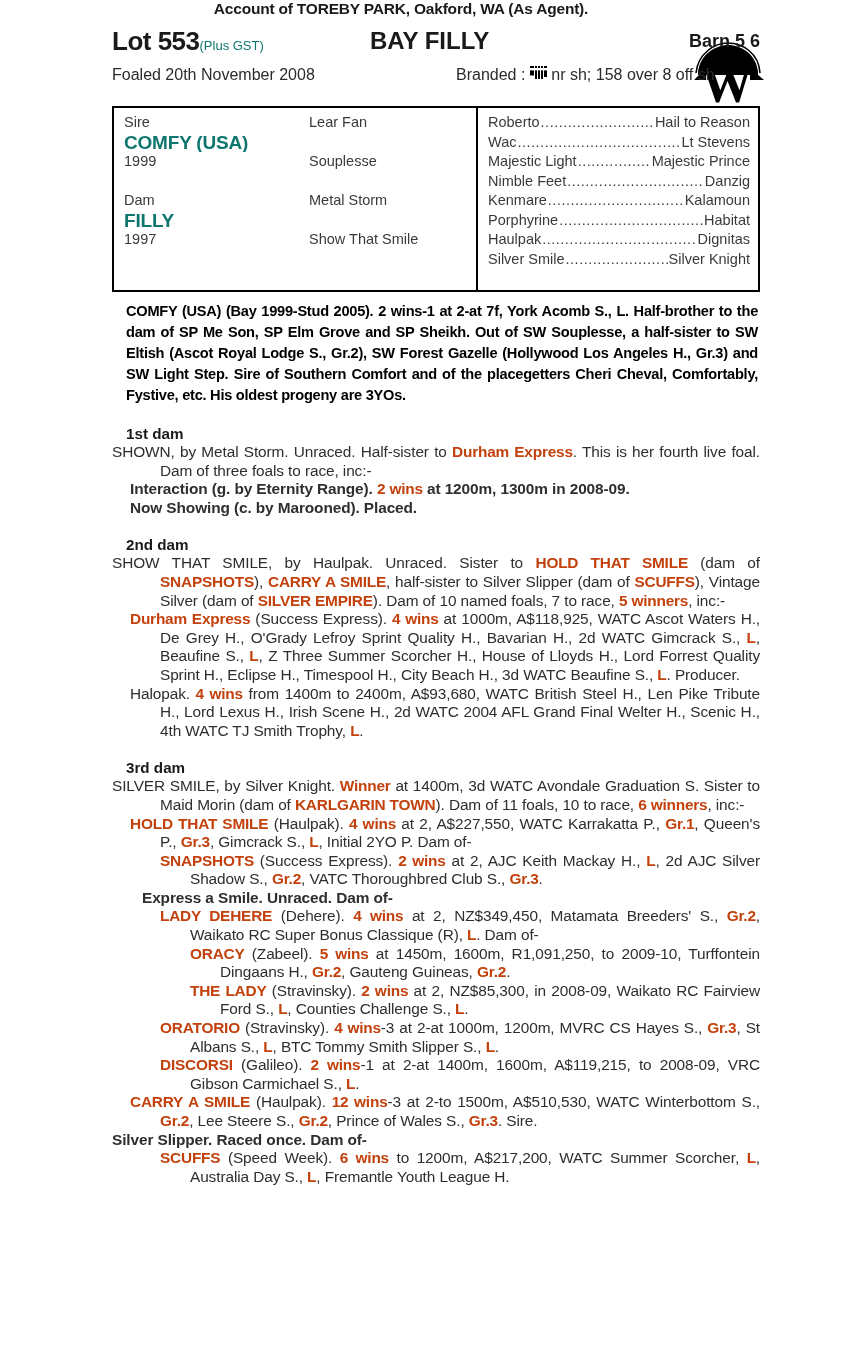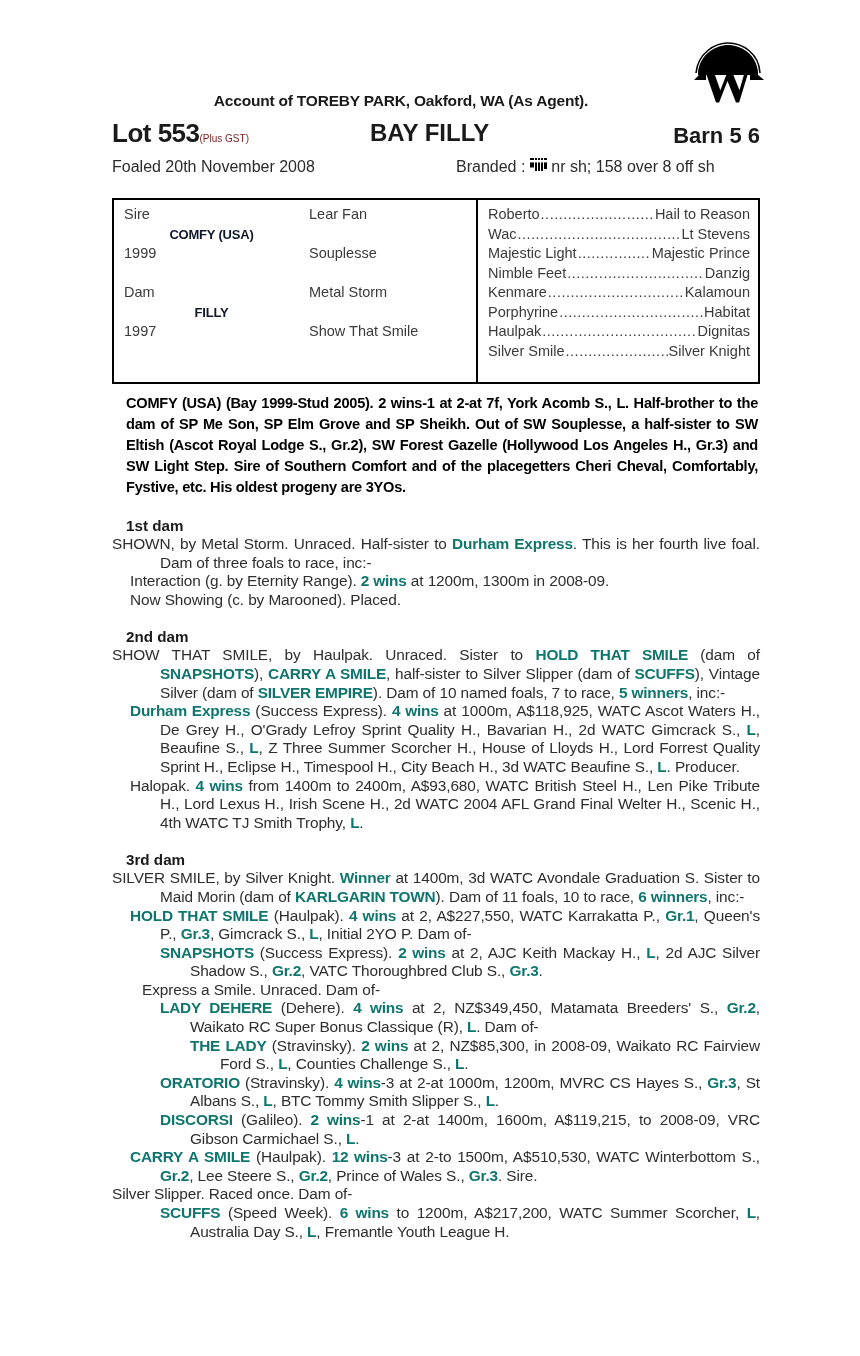--- a/index.html
+++ b/index.html
@@ -28,52 +28,51 @@
     top: 0;
     width: 648px;
   }
 
   
   .account-line {
     text-align: center;
     font-weight: bold;
     font-size: 15.5px;
     letter-spacing: -0.2px;
-    margin-top: 92px;
     padding-right: 70px;
   }
   .lot-row {
     position: relative;
     height: 34px;
     margin-top: 8px;
   }
   .lot-no {
     position: absolute;
     left: 0; top: 0;
     font-size: 26px;
     font-weight: bold;
     letter-spacing: -0.5px;
   }
   .plus-gst {
-    font-size: 10px;
+    font-size: 13px;
     font-weight: normal;
     letter-spacing: 0;
-    color: #7f1d1d;
+    color: #0f766e;
   }
   .sex-title {
     position: absolute;
     left: 258px; top: 1px;
     font-size: 24px;
     font-weight: bold;
     letter-spacing: 0px;
   }
   .barn {
     position: absolute;
     right: 0; top: 5px;
-    font-size: 22px;
+    font-size: 18px;
     font-weight: bold;
   }
   .foaled-row {
     position: relative;
     height: 26px;
     margin-top: 6px;
     font-size: 16px;
     color: #2b2b2b;
   }
   .foaled {
@@ -134,24 +133,23 @@
   .ped-line {
     height: 19.5px;
     line-height: 19.5px;
     font-size: 14.5px;
     color: #3a3a3a;
     white-space: nowrap;
     overflow: hidden;
   }
   .ped-line.strong {
     font-weight: bold;
-    font-size: 13px;
-    color: #0f172a;
+    font-size: 19px;
+    color: #0f766e;
     letter-spacing: -0.2px;
-    text-align: center;
   }
   .ped-line.blank { color: transparent; }
   .dotline {
     display: flex;
     align-items: flex-start;
     width: 100%;
   }
   .dotline .l { flex: 0 0 auto; }
   .dotline .d {
     flex: 1 1 auto;
@@ -184,28 +182,28 @@
     padding-left: 14px;
   }
   p.blk {
     margin: 0;
     font-size: 15.4px;
     line-height: 18.6px;
     text-align: justify;
     color: #2e2e2e;
     letter-spacing: -0.1px;
   }
-  p.blk b { color: #0f766e; letter-spacing: -0.2px; }
+  p.blk b { color: #c2410c; letter-spacing: -0.2px; }
   
   .i0 { padding-left: 48px; text-indent: -48px; }
   .i1 { padding-left: 48px; text-indent: -30px; }
   .i2 { padding-left: 78px; text-indent: -30px; }
   .i3 { padding-left: 108px; text-indent: -30px; }
   .i1f { padding-left: 48px; text-indent: -18px; }
-  .nojust { text-align: left; }
+  .nojust { text-align: left; font-weight: bold; }
 </style>
 </head>
 <body>
 
 <div class="page">
   <div class="content">
 
     <div class="logo">
       <svg viewBox="0 0 86 72" width="86" height="72" aria-hidden="true">
         <path d="M14 30 C16 12, 32 3, 44 3 C57 3, 72 12, 74 30 L74 33 L14 33 Z" fill="#000"></path>
@@ -317,20 +315,21 @@
         <div class="dam-head">2nd dam</div>
         <p class="blk i0"><span>SHOW THAT SMILE, by Haulpak. Unraced. Sister to </span><b>HOLD THAT SMILE</b><span> (dam of </span><b>SNAPSHOTS</b><span>), </span><b>CARRY A SMILE</b><span>, half-sister to Silver Slipper (dam of </span><b>SCUFFS</b><span>), Vintage Silver (dam of </span><b>SILVER EMPIRE</b><span>). Dam of 10 named foals, 7 to race, </span><b>5 winners</b><span>, inc:-</span></p>
         <p class="blk i1"><b>Durham Express</b><span> (Success Express). </span><b>4 wins</b><span> at 1000m, A$118,925, WATC Ascot Waters H., De Grey H., O'Grady Lefroy Sprint Quality H., Bavarian H., 2d WATC Gimcrack S., </span><b>L</b><span>, Beaufine S., </span><b>L</b><span>, Z Three Summer Scorcher H., House of Lloyds H., Lord Forrest Quality Sprint H., Eclipse H., Timespool H., City Beach H., 3d WATC Beaufine S., </span><b>L</b><span>. Producer.</span></p>
         <p class="blk i1"><span>Halopak. </span><b>4 wins</b><span> from 1400m to 2400m, A$93,680, WATC British Steel H., Len Pike Tribute H., Lord Lexus H., Irish Scene H., 2d WATC 2004 AFL Grand Final Welter H., Scenic H., 4th WATC TJ Smith Trophy, </span><b>L</b><span>.</span></p>
         <div class="dam-head">3rd dam</div>
         <p class="blk i0"><span>SILVER SMILE, by Silver Knight. </span><b>Winner</b><span> at 1400m, 3d WATC Avondale Graduation S. Sister to Maid Morin (dam of </span><b>KARLGARIN TOWN</b><span>). Dam of 11 foals, 10 to race, </span><b>6 winners</b><span>, inc:-</span></p>
         <p class="blk i1"><b>HOLD THAT SMILE</b><span> (Haulpak). </span><b>4 wins</b><span> at 2, A$227,550, WATC Karrakatta P., </span><b>Gr.1</b><span>, Queen's P., </span><b>Gr.3</b><span>, Gimcrack S., </span><b>L</b><span>, Initial 2YO P. Dam of-</span></p>
         <p class="blk i2"><b>SNAPSHOTS</b><span> (Success Express). </span><b>2 wins</b><span> at 2, AJC Keith Mackay H., </span><b>L</b><span>, 2d AJC Silver Shadow S., </span><b>Gr.2</b><span>, VATC Thoroughbred Club S., </span><b>Gr.3</b><span>.</span></p>
         <p class="blk i1f nojust"><span>Express a Smile. Unraced. Dam of-</span></p>
         <p class="blk i2"><b>LADY  DEHERE</b><span> (Dehere). </span><b>4 wins</b><span> at 2, NZ$349,450, Matamata Breeders' S., </span><b>Gr.2</b><span>, Waikato RC Super Bonus Classique (R), </span><b>L</b><span>. Dam of-</span></p>
+        <p class="blk i3"><b>ORACY</b><span> (Zabeel). </span><b>5 wins</b><span> at 1450m, 1600m, R1,091,250, to 2009-10, Turffontein Dingaans H., </span><b>Gr.2</b><span>, Gauteng Guineas, </span><b>Gr.2</b><span>.</span></p>
         <p class="blk i3"><b>THE  LADY</b><span> (Stravinsky). </span><b>2 wins</b><span> at 2, NZ$85,300, in 2008-09, Waikato RC Fairview Ford S., </span><b>L</b><span>, Counties Challenge S., </span><b>L</b><span>.</span></p>
         <p class="blk i2"><b>ORATORIO</b><span> (Stravinsky). </span><b>4 wins</b><span>-3 at 2-at 1000m, 1200m, MVRC CS Hayes S., </span><b>Gr.3</b><span>, St Albans S., </span><b>L</b><span>, BTC Tommy Smith Slipper S., </span><b>L</b><span>.</span></p>
         <p class="blk i2"><b>DISCORSI</b><span> (Galileo). </span><b>2 wins</b><span>-1 at 2-at 1400m, 1600m, A$119,215, to 2008-09, VRC Gibson Carmichael S., </span><b>L</b><span>.</span></p>
         <p class="blk i1"><b>CARRY A SMILE</b><span> (Haulpak). </span><b>12 wins</b><span>-3 at 2-to 1500m, A$510,530, WATC Winterbottom S., </span><b>Gr.2</b><span>, Lee Steere S., </span><b>Gr.2</b><span>, Prince of Wales S., </span><b>Gr.3</b><span>. Sire.</span></p>
         <p class="blk i0 nojust"><span>Silver Slipper. Raced once. Dam of-</span></p>
         <p class="blk i2"><b>SCUFFS</b><span> (Speed Week). </span><b>6 wins</b><span> to 1200m, A$217,200, WATC Summer Scorcher, </span><b>L</b><span>, Australia Day S., </span><b>L</b><span>, Fremantle Youth League H.</span></p>
       </div>
 
   </div>
 </div>

